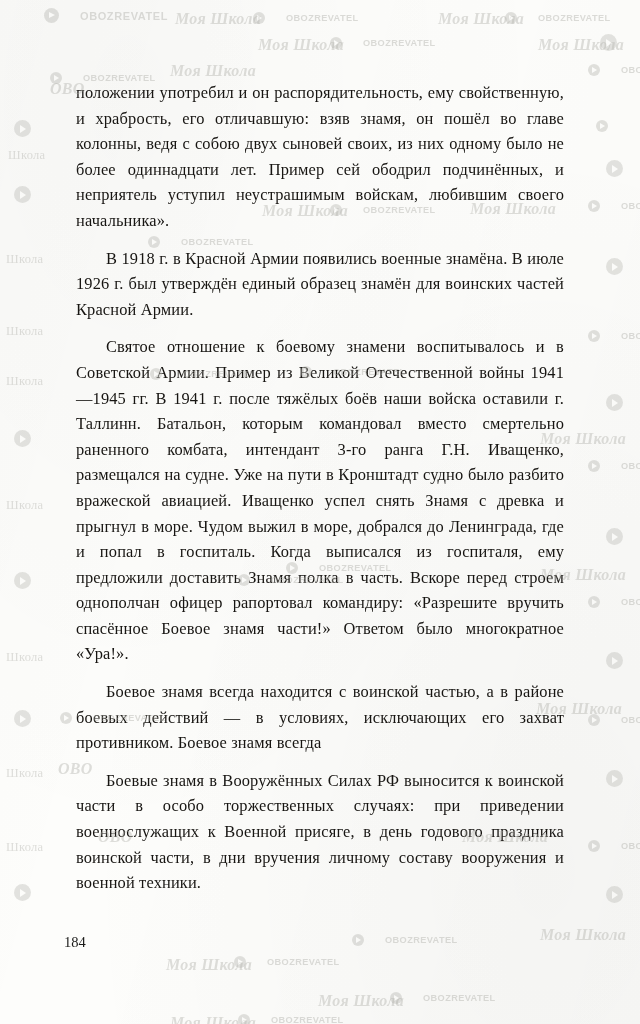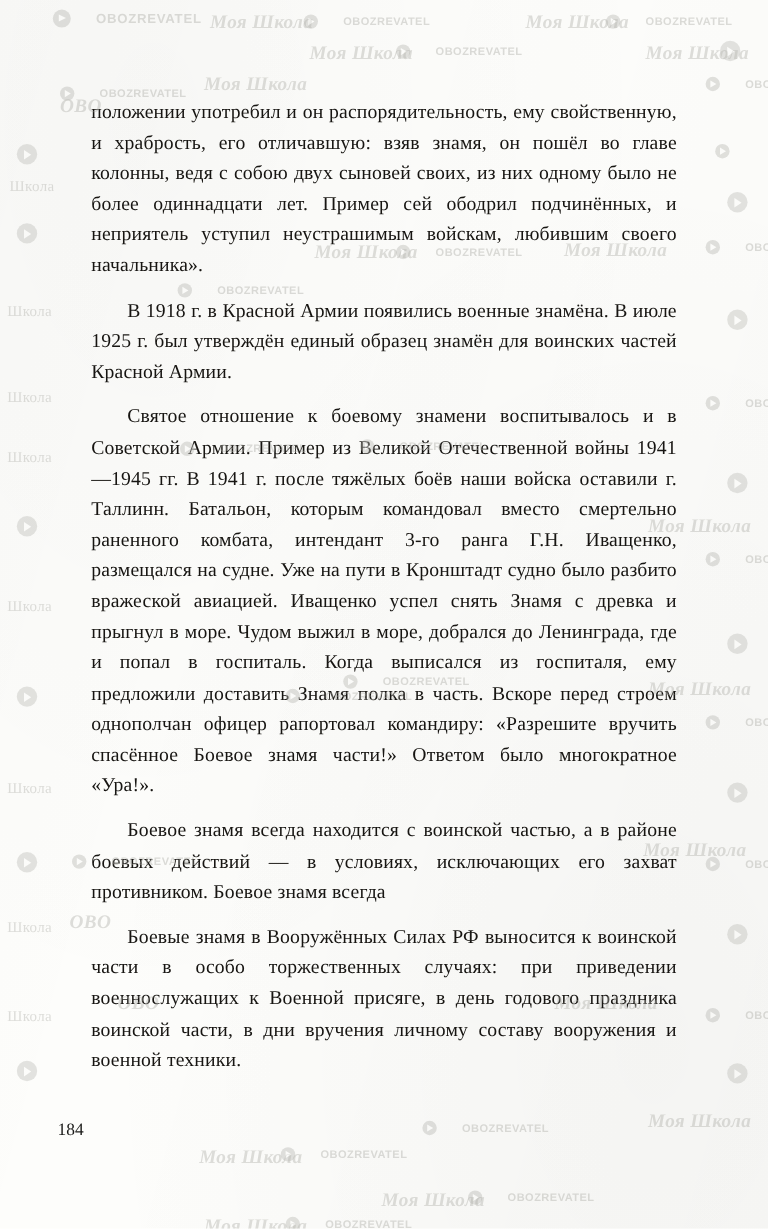--- a/index.html
+++ b/index.html
@@ -51,21 +51,21 @@
     text-indent: 30px;
     text-align: justify;
   }
   #text-body p.no-indent {
     text-indent: 0;
   }
 
   
   #page-number {
     position: absolute;
-    left: 48px;
+    left: 64px;
     top: 934px;
     font-size: 14.5px;
     color: #1a1a18;
     font-family: "Liberation Serif", serif;
   }
 
   
   #watermarks {
     position: absolute;
     inset: 0;
@@ -161,21 +161,21 @@
 </style>
 </head>
 <body>
 
 <div id="page">
 
   <div id="paper-tint"></div>
 
   <div id="text-body">
     <p class="no-indent">положении употребил и он распорядительность, ему свойственную, и храбрость, его отличавшую: взяв знамя, он пошёл во главе колонны, ведя с собою двух сыновей своих, из них одному было не более одиннадцати лет. Пример сей ободрил подчинённых, и неприятель уступил неустрашимым войскам, любившим своего начальника».</p>
-    <p>В 1918 г. в Красной Армии появились военные знамёна. В июле 1925 г. был утверждён единый образец знамён для воинских частей Красной Армии.</p>
+    <p>В 1918 г. в Красной Армии появились военные знамёна. В июле 1926 г. был утверждён единый образец знамён для воинских частей Красной Армии.</p>
     <p>Святое отношение к боевому знамени воспитывалось и в Советской Армии. Пример из Великой Отечественной войны 1941—1945 гг. В 1941 г. после тяжёлых боёв наши войска оставили г. Таллинн. Батальон, которым командовал вместо смертельно раненного комбата, интендант 3-го ранга Г.Н. Иващенко, размещался на судне. Уже на пути в Кронштадт судно было разбито вражеской авиацией. Иващенко успел снять Знамя с древка и прыгнул в море. Чудом выжил в море, добрался до Ленинграда, где и попал в госпиталь. Когда выписался из госпиталя, ему предложили доставить Знамя полка в часть. Вскоре перед строем однополчан офицер рапортовал командиру: «Разрешите вручить спасённое Боевое знамя части!» Ответом было многократное «Ура!».</p>
     <p>Боевое знамя всегда находится с воинской частью, а в районе боевых действий — в условиях, исключающих его захват противником. Боевое знамя всегда</p>
     <p>Боевые знамя в Вооружённых Силах РФ выносится к воинской части в особо торжественных случаях: при приведении военнослужащих к Военной присяге, в день годового праздника воинской части, в дни вручения личному составу вооружения и военной техники.</p>
   </div>
 
   <div id="page-number">184</div>
 
   <div id="watermarks">
 
     <div class="wm" style="left:44px; top:8px;">

